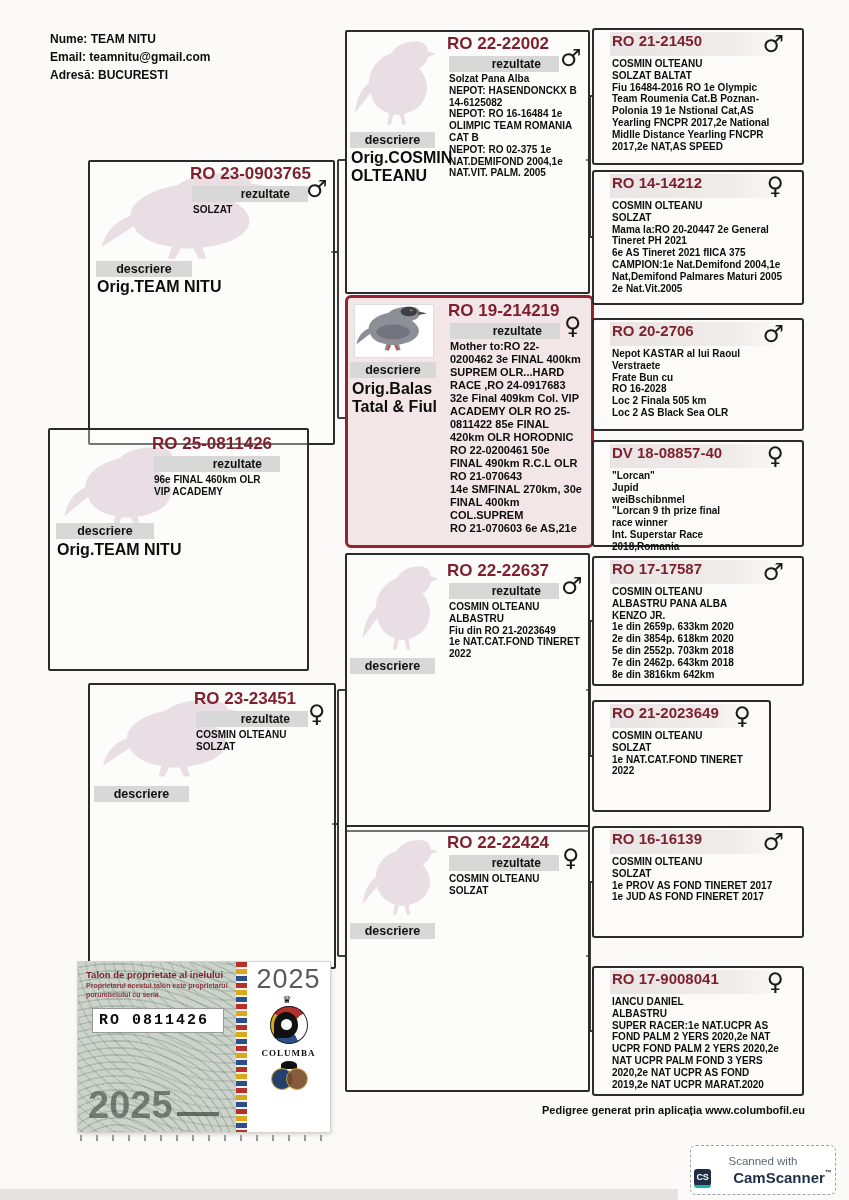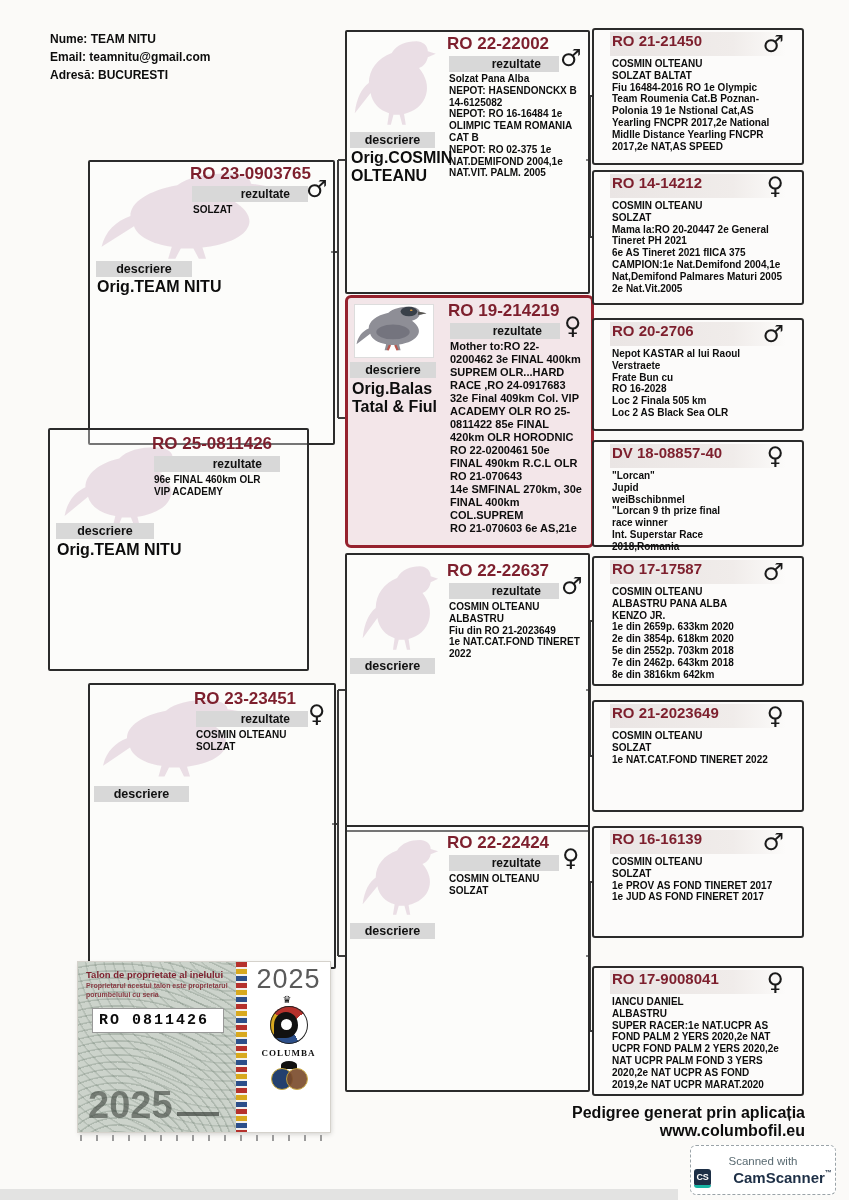--- a/index.html
+++ b/index.html
@@ -50,21 +50,21 @@
      box-shadow:0 0 0 1px #222 inset;}
   .cl-comma{position:absolute;left:4px;top:6px;width:24px;height:26px;border-radius:50% 50% 50% 10%;background:#111;}
   .cl-comma::after{content:"";position:absolute;left:7px;top:7px;width:11px;height:11px;border-radius:50%;background:#fff;}
   .columba-text{font-size:9px;font-weight:bold;font-family:"Liberation Serif",serif;letter-spacing:1px;color:#111;margin-top:2px;}
   .fci{position:relative;width:40px;height:26px;margin-top:6px;}
   .fci-c1{position:absolute;left:2px;top:4px;width:20px;height:20px;border-radius:50%;background:#23406e;border:1px solid #caa83b;}
   .fci-c2{position:absolute;left:17px;top:4px;width:20px;height:20px;border-radius:50%;background:#7a4a2a;border:1px solid #caa83b;opacity:.9;}
   .fci-bird{position:absolute;left:12px;top:-3px;width:16px;height:8px;border-radius:50% 50% 0 0;background:#111;}
   .perf{position:absolute;height:6px;background:repeating-linear-gradient(90deg,#9b9b9b 0 2px,transparent 2px 16px);}
   
-  .footer{position:absolute;font-size:16px;font-weight:bold;text-align:right;}
+  .footer{position:absolute;font-size:11px;font-weight:bold;text-align:right;}
   
   .scanbadge{position:absolute;border:1px dashed #9aa3a8;border-radius:6px;background:#fff;
      display:flex;flex-direction:column;align-items:center;justify-content:center;gap:2px;}
   .scan-prefix{font-size:11.5px;color:#5a6b72;}
   .scan-row{display:flex;align-items:center;gap:22px;}
   .cs-logo{width:17px;height:17px;background:#1d2f46;border-radius:3px;color:#fff;font-size:9px;font-weight:bold;
      display:flex;align-items:center;justify-content:center;position:relative;}
   .cs-logo::after{content:"";position:absolute;left:0;bottom:-2px;width:100%;height:3px;background:#18b5a4;border-radius:0 0 3px 3px;}
   .scan-brand{font-size:15px;font-weight:bold;color:#1d2f46;}
   .scan-tm{font-size:7px;color:#1d2f46;vertical-align:top;}
@@ -251,21 +251,21 @@
       </div>
     <div class="abody">COSMIN OLTEANU
 ALBASTRU PANA ALBA
 KENZO JR.
 1e din 2659p. 633km 2020
 2e din 3854p. 618km 2020
 5e din 2552p. 703km 2018
 7e din 2462p. 643km 2018
 8e din 3816km 642km</div>
   </div>
-  <div class="abox" style="left:592px;top:700px;width:212px;height:112px">
+  <div class="abox" style="left:592px;top:700px;width:179px;height:112px">
     <div class="atitle">
         <span class="aring">RO 21-2023649</span>
         <span class="sex" style="position:static">♀</span>
       </div>
     <div class="abody">COSMIN OLTEANU
 SOLZAT
 1e NAT.CAT.FOND TINERET 2022</div>
   </div>
   <div class="abox" style="left:592px;top:826px;width:212px;height:112px">
     <div class="atitle">

